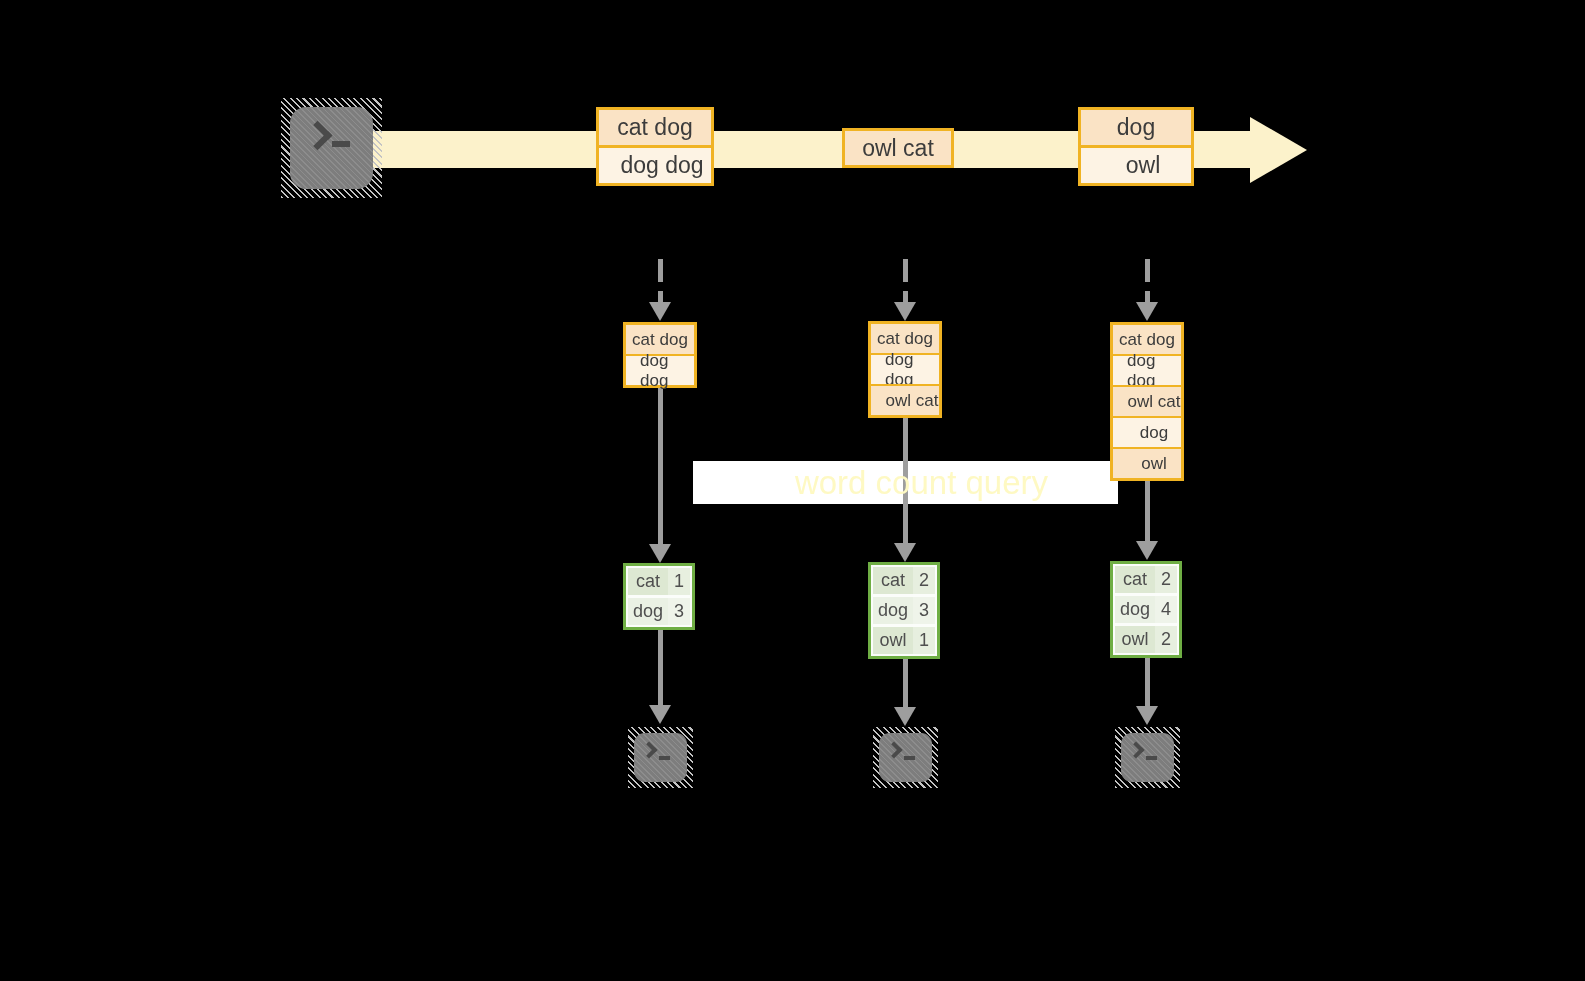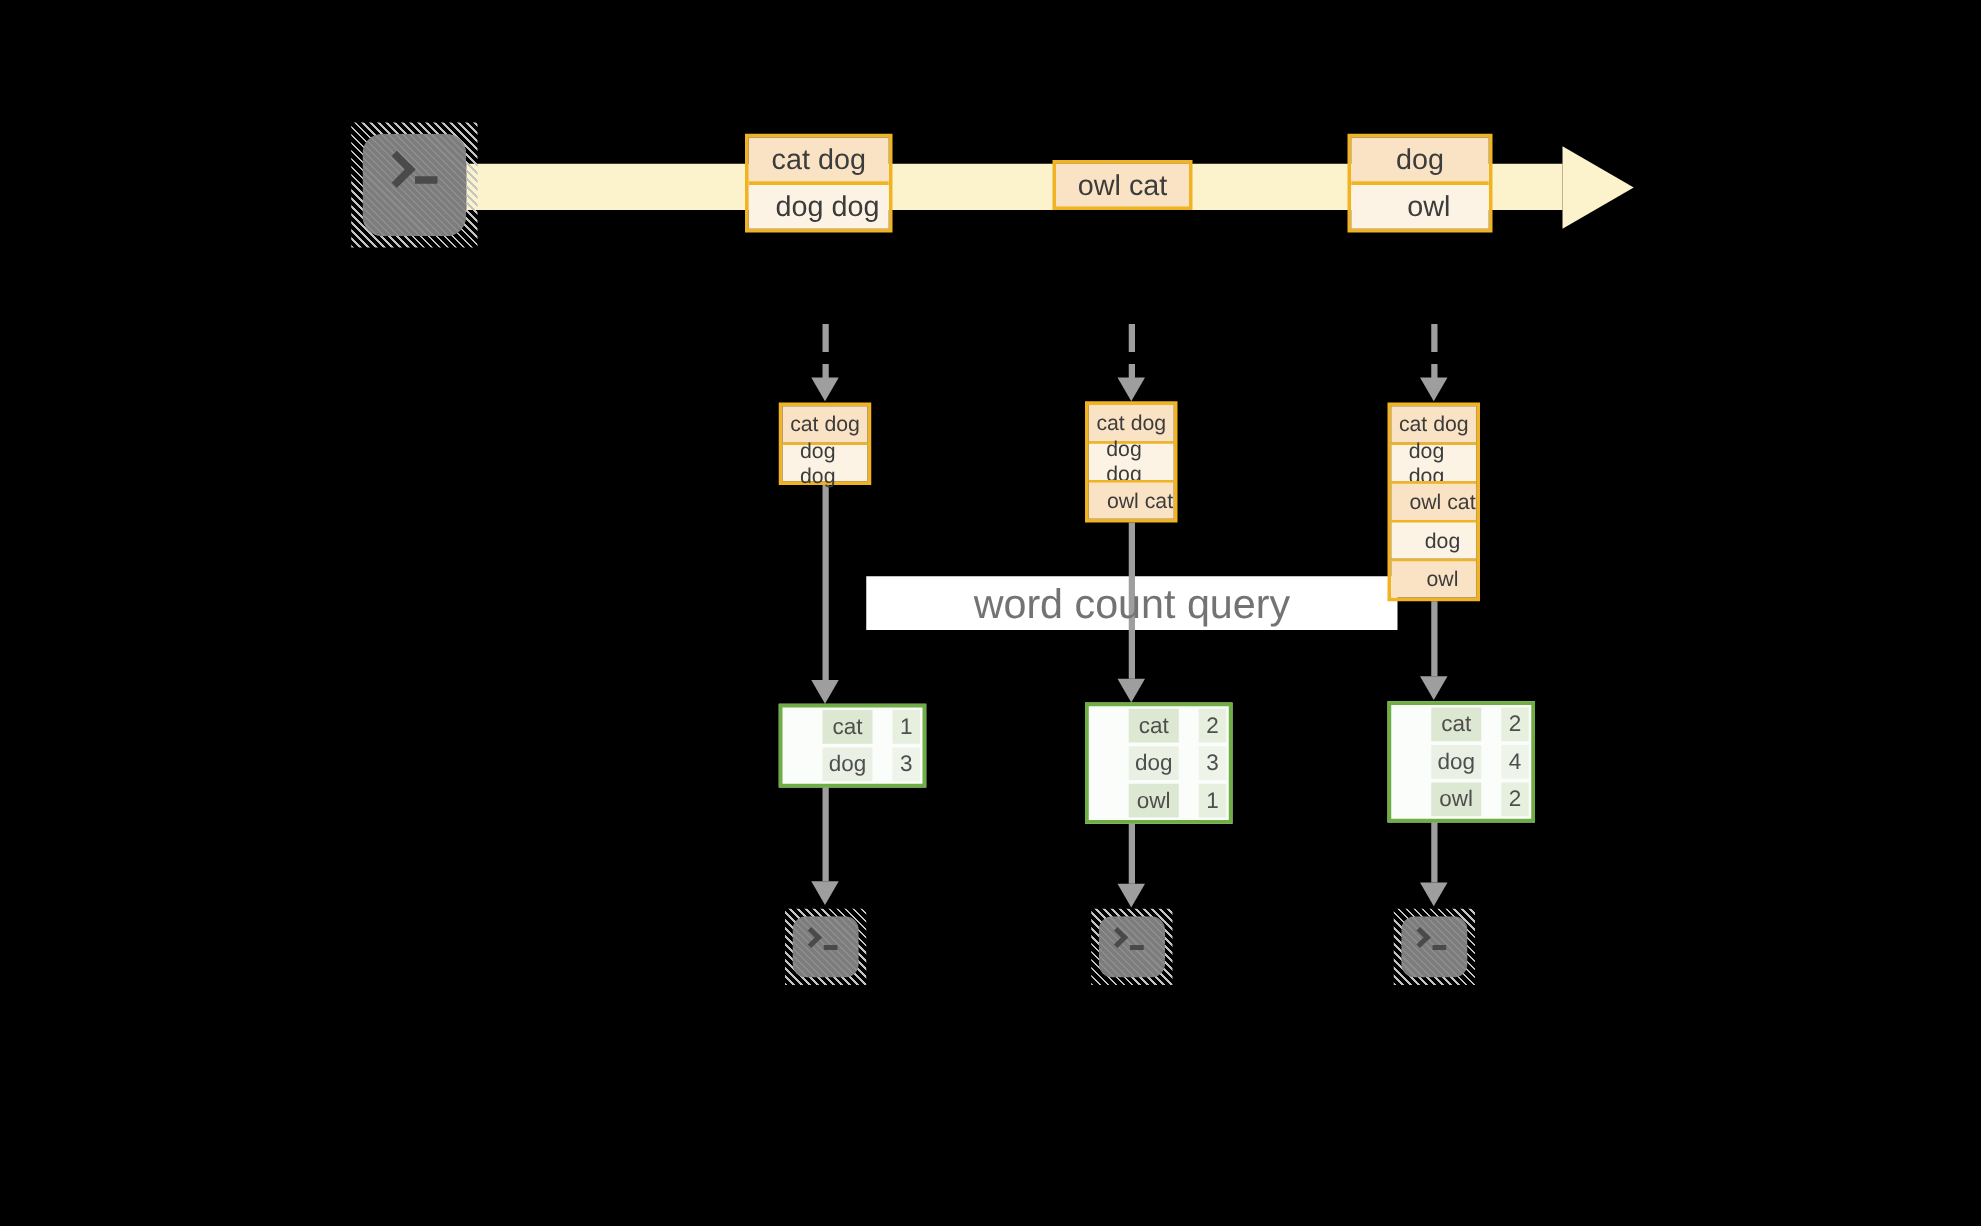--- a/index.html
+++ b/index.html
@@ -33,26 +33,26 @@
   
   .vline{position:absolute;width:5px;background:var(--arrow-gray);z-index:2;}
   .vdash{position:absolute;width:5px;z-index:2;
     background:repeating-linear-gradient(to bottom,var(--arrow-gray) 0 23px,transparent 23px 32px);}
   .ahead{position:absolute;width:0;height:0;z-index:2;
     border-left:11px solid transparent;border-right:11px solid transparent;border-top:19px solid var(--arrow-gray);}
 
   
   .query-bg{position:absolute;left:693px;top:461px;width:425px;height:43px;background:var(--query-bg);z-index:1;}
   .query-label{position:absolute;left:693px;top:461px;width:425px;height:43px;z-index:3;
-    display:flex;align-items:center;justify-content:center;font-size:33px;color:#737373;}
+    display:flex;align-items:center;justify-content:center;font-size:33px;color:#fef9c3;padding-left:16px;}
 
   
   .ctable{position:absolute;border:3px solid var(--green-border);background:#fbfdfa;padding:2px;z-index:3;
     display:flex;flex-direction:column;gap:3px;box-sizing:content-box;}
-  .ctrow{display:flex;gap:16px;margin-left:30px;}
+  .ctrow{display:flex;gap:0;}
   .ctword,.ctnum{height:27px;display:flex;align-items:center;justify-content:center;font-size:18px;color:#4f4f4f;}
   .ctword{width:40px;}
   .ctnum{width:22px;}
   .ctrow.odd .ctword{background:var(--cell-green-dark);}
   .ctrow.odd .ctnum{background:var(--cell-green-num-dark);}
   .ctrow.even .ctword{background:var(--cell-green-light);}
   .ctrow.even .ctnum{background:var(--cell-green-num-light);}
 
   
   .term{position:absolute;z-index:3;

